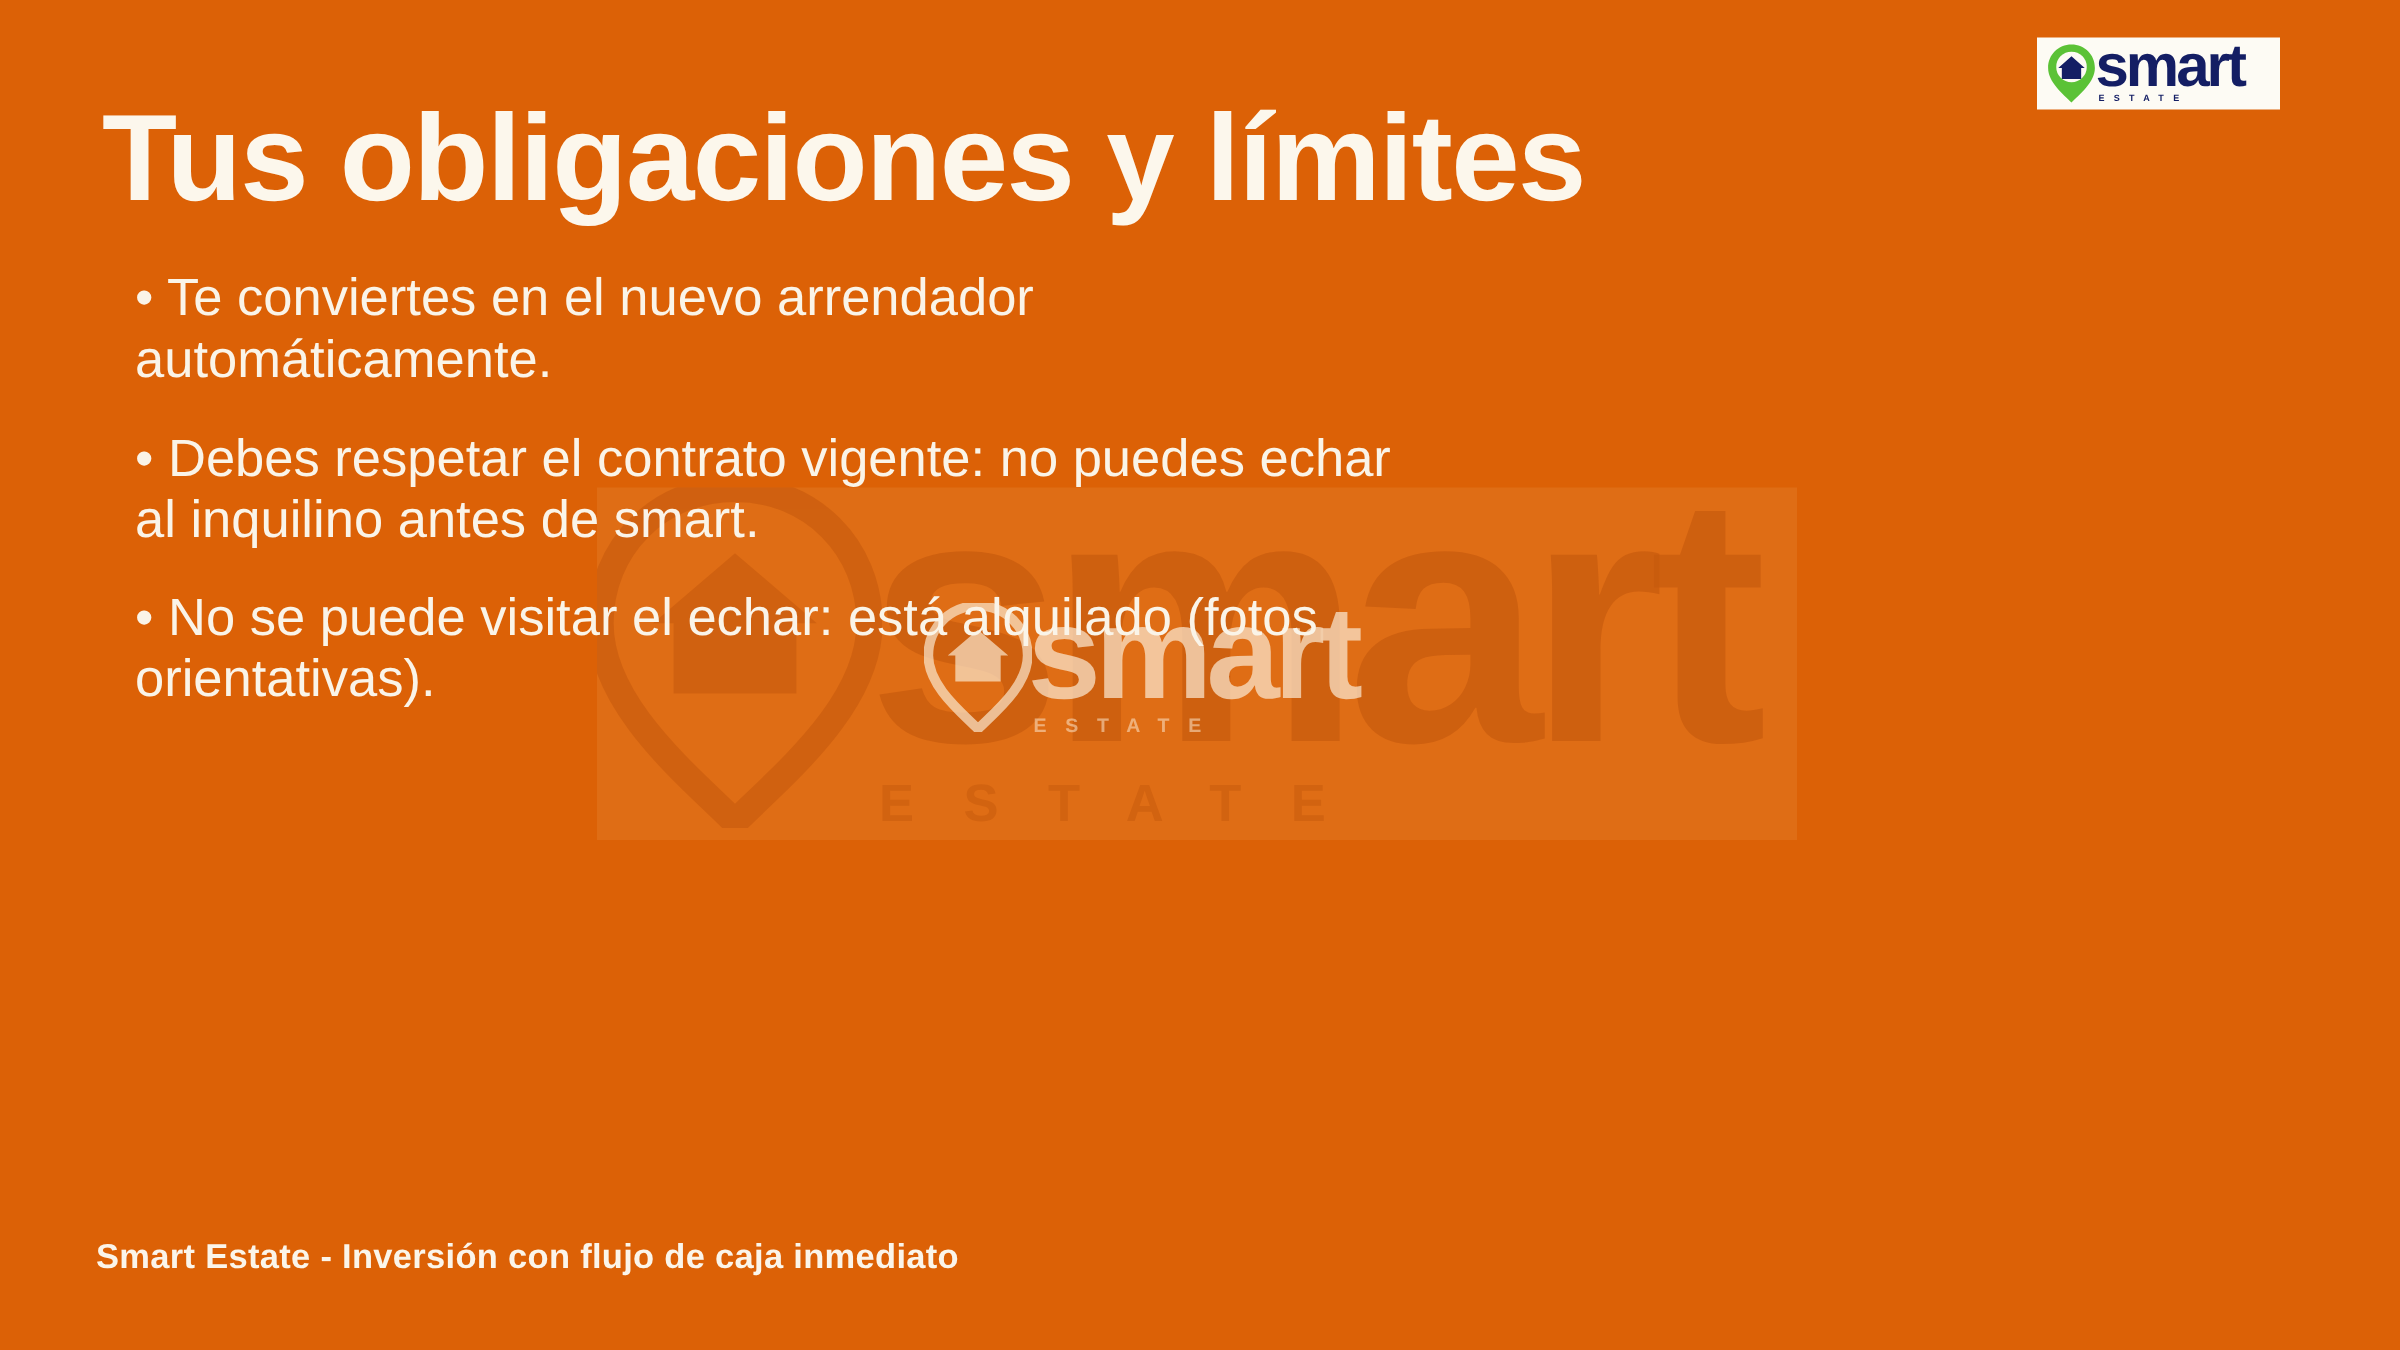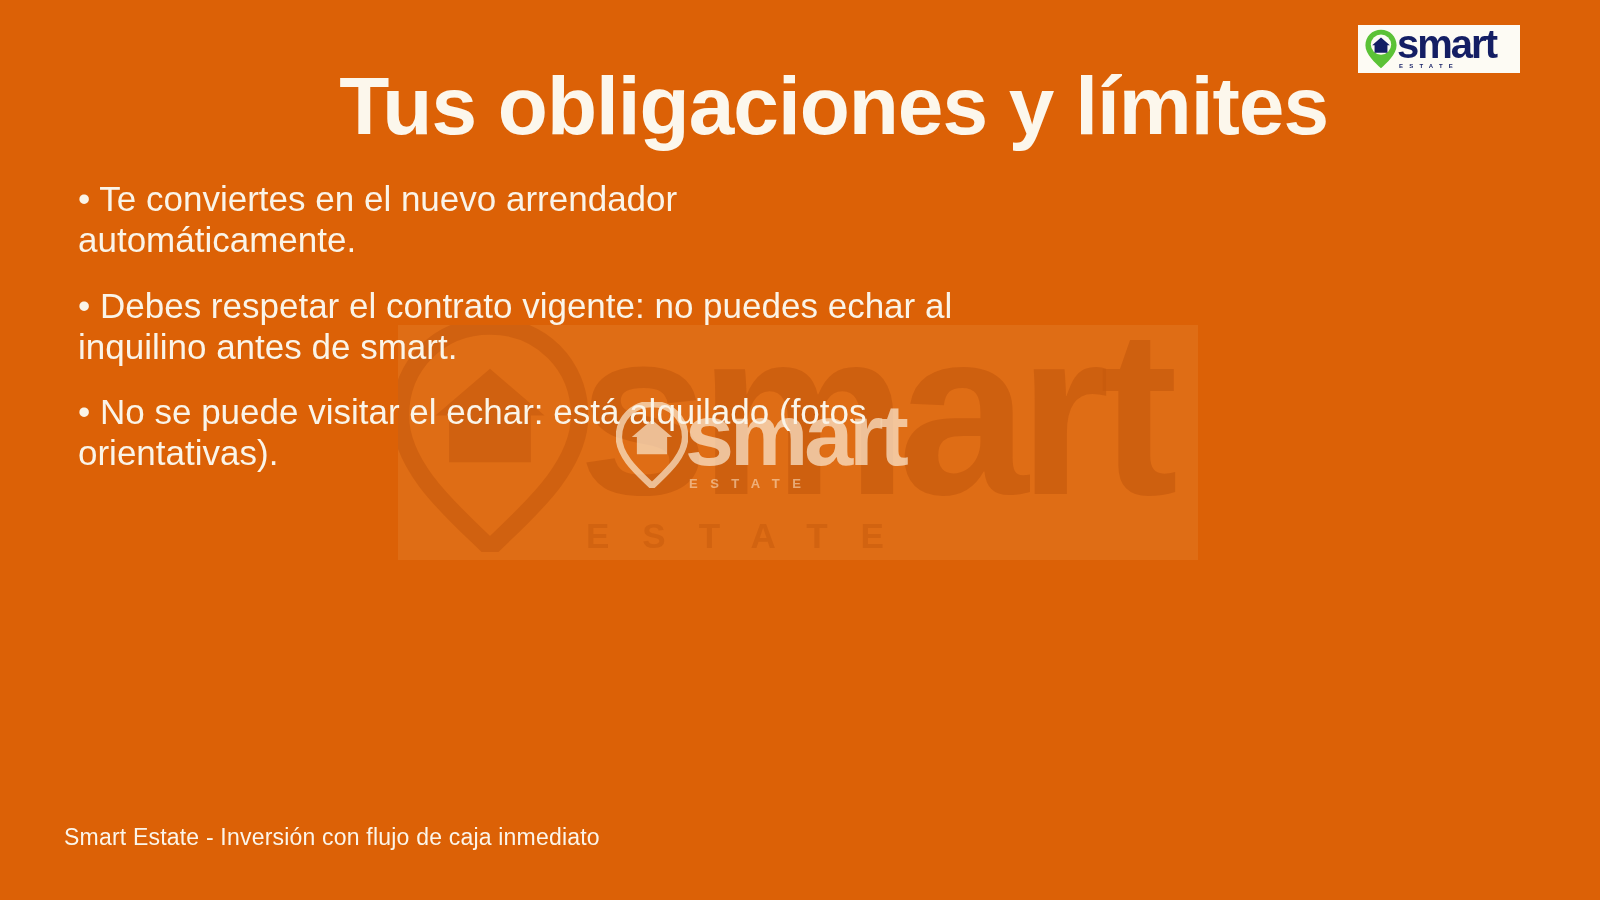--- a/index.html
+++ b/index.html
@@ -150,46 +150,46 @@
     position: absolute;
     left: 68px;
     top: 63px;
     width: 1260px;
     font-size: 82px;
     font-weight: bold;
     color: #FCF7EC;
     letter-spacing: -1px;
     line-height: 1.05;
     white-space: nowrap;
-    text-align: right;
   }
 
   
   .bullets {
     position: absolute;
     left: 78px;
     top: 178px;
     width: 880px;
   }
   .bullet {
     font-size: 35px;
     color: #FAF4E8;
     line-height: 1.18;
     margin-bottom: 24px;
     text-indent: 0;
+    margin-left: 12px;
   }
   .bullet:last-child { margin-bottom: 0; }
 
   
   .footer {
     position: absolute;
     left: 64px;
     top: 824px;
     font-size: 23px;
-    font-weight: normal;
+    font-weight: bold;
     color: #FBF5EA;
     letter-spacing: 0.2px;
   }
 </style>
 </head>
 <body>
 
 <div id="slide">
 
   <div class="wm-block">

